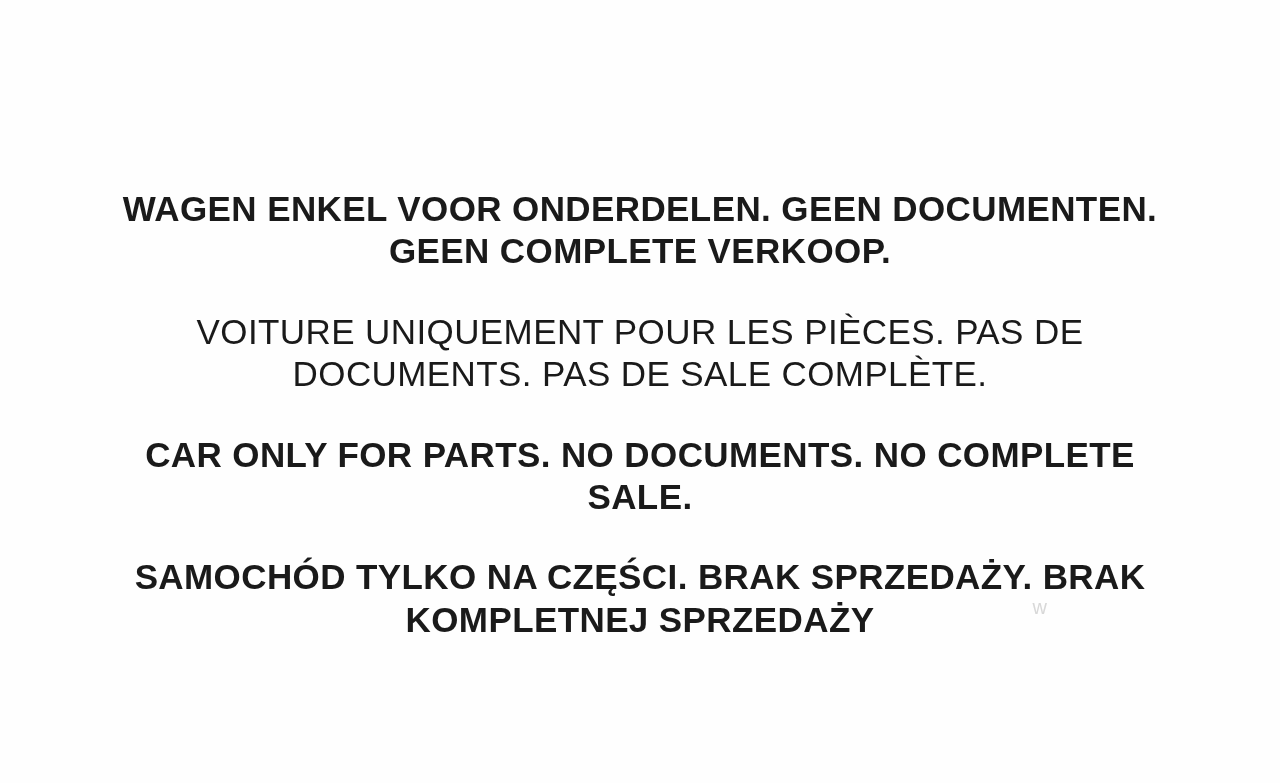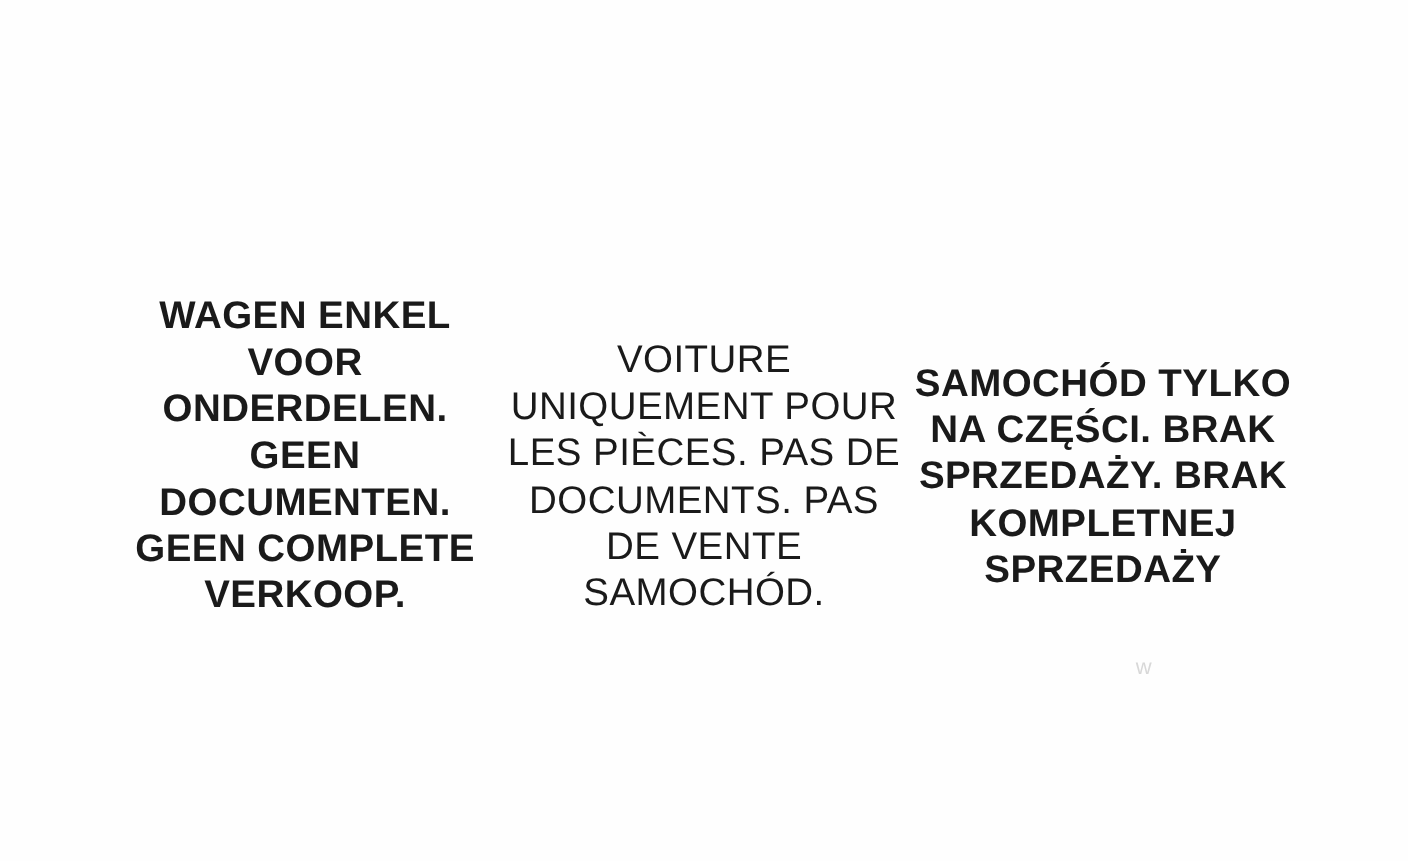--- a/index.html
+++ b/index.html
@@ -13,23 +13,23 @@
     font-family: "Liberation Sans", sans-serif;
     color: #1b1b1b;
     overflow: hidden;
   }
   .notice-sheet {
     width: 1280px;
     height: 783px;
     box-sizing: border-box;
     padding: 86px 96px 40px 96px;
     display: flex;
-    flex-direction: row;
+    flex-direction: column;
     align-items: center;
-    justify-content: flex-end;
+    justify-content: center;
     background: #fefefe;
     position: relative;
   }
   .notice-line {
     width: 1070px;
     text-align: center;
     letter-spacing: 0.4px;
     line-height: 1.21;
     color: #1a1a1a;
     margin: 0;
@@ -60,21 +60,22 @@
     pointer-events: none;
   }
 </style>
 </head>
 <body>
 
 <div class="notice-sheet">
 
   <p class="notice-line bold block-nl">WAGEN ENKEL VOOR ONDERDELEN. GEEN DOCUMENTEN. GEEN COMPLETE VERKOOP.</p>
 
-  <p class="notice-line regular block-fr">VOITURE UNIQUEMENT POUR LES PIÈCES. PAS DE DOCUMENTS. PAS DE VENTE SAMOCHÓD.</p>
+  <p class="notice-line regular block-fr">VOITURE UNIQUEMENT POUR LES PIÈCES. PAS DE DOCUMENTS. PAS DE SALE COMPLÈTE.</p>
 
+  <p class="notice-line bold block-en">CAR ONLY FOR PARTS. NO DOCUMENTS. NO COMPLETE SALE.</p>
 
 
   <p class="notice-line bold block-pl">SAMOCHÓD TYLKO NA CZĘŚCI. BRAK SPRZEDAŻY. BRAK KOMPLETNEJ SPRZEDAŻY</p>
 
   <span class="watermark">w</span>
 
 </div>
 
 </body></html>

